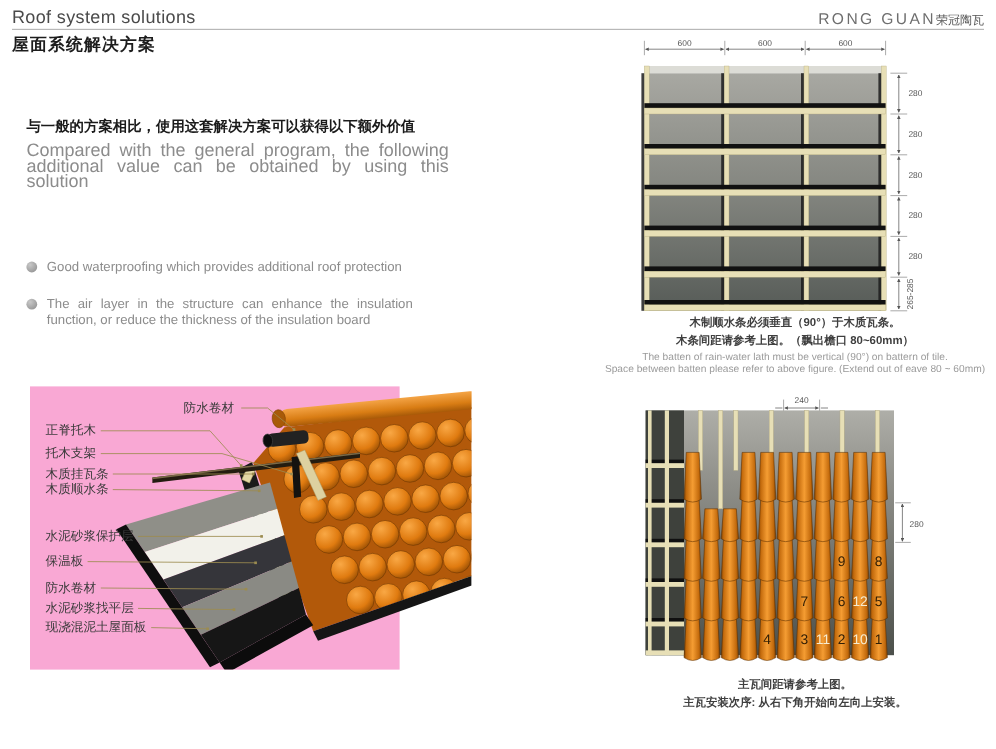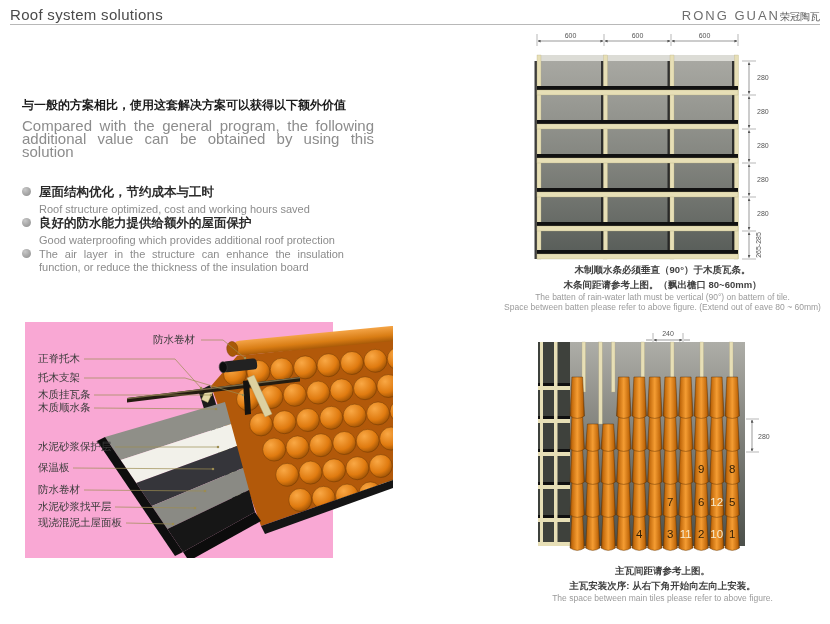--- a/index.html
+++ b/index.html
@@ -46,32 +46,27 @@
 </head>
 <body>
 
 <div class="page">
 
   <div class="abs hdr-en">Roof system solutions</div>
   <div class="abs brand">
     <span>RONG GUAN</span><span class="zh">荣冠陶瓦</span>
   </div>
   <div class="abs hdr-rule"></div>
+  <div class="abs hdr-zh">屋面系统解决方案</div>
 
   <div class="abs intro-zh">与一般的方案相比，使用这套解决方案可以获得以下额外价值</div>
   <div class="abs intro-en">Compared with the general program, the following additional value can be obtained by using this solution</div>
 
-  <div class="abs benefit" style="top:184px">
-    <span class="dot"></span>
-    <div class="zh">屋面结构优化，节约成本与工时</div>
-    <div class="en">Roof structure optimized, cost and working hours saved</div>
-  </div>
   <div class="abs benefit" style="top:215px">
     <span class="dot"></span>
-    <div class="zh">良好的防水能力提供给额外的屋面保护</div>
     <div class="en">Good waterproofing which provides additional roof protection</div>
   </div>
   <div class="abs benefit" style="top:246px">
     <span class="dot"></span>
     <div class="en">The air layer in the structure can enhance the insulation function, or reduce the thickness of the insulation board</div>
   </div>
 
   <div class="abs sd-box">
     <svg width="368" height="236" viewBox="0 0 368 236">
       <defs>
@@ -426,16 +421,15 @@
         <span class="tile-num" style="left: 155.75px; top: 206px; color: rgb(246, 236, 208);">11</span>
         <span class="tile-num" style="left: 171.25px; top: 206px; color: rgb(47, 29, 5);">2</span>
         <span class="tile-num" style="left: 186.75px; top: 206px; color: rgb(246, 236, 208);">10</span>
         <span class="tile-num" style="left: 202.25px; top: 206px; color: rgb(47, 29, 5);">1</span>
       </div>
   </div>
 
   <div class="abs cap" style="top:563px">
     <div class="zh">主瓦间距请参考上图。</div>
     <div class="zh">主瓦安装次序: 从右下角开始向左向上安装。</div>
-    <div class="en">The space between main tiles please refer to above figure.</div>
   </div>
 
 </div>
 
 </body></html>

